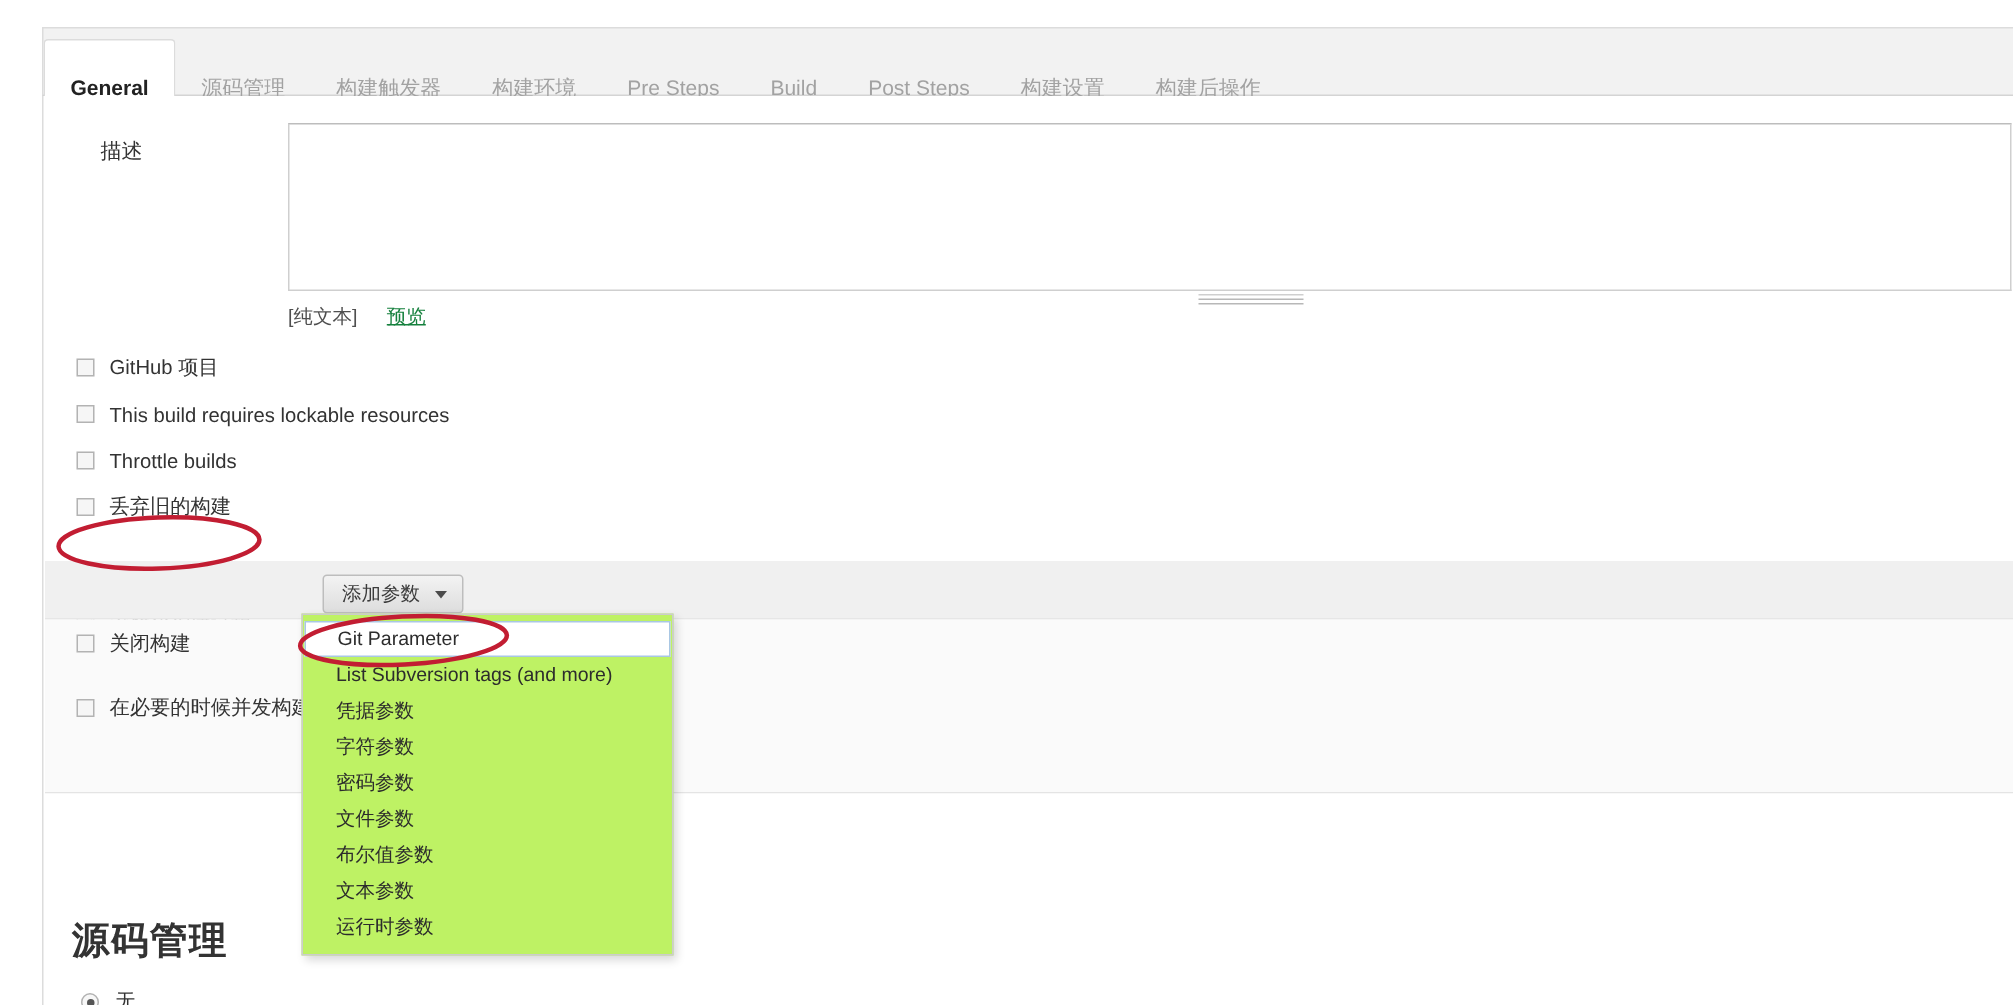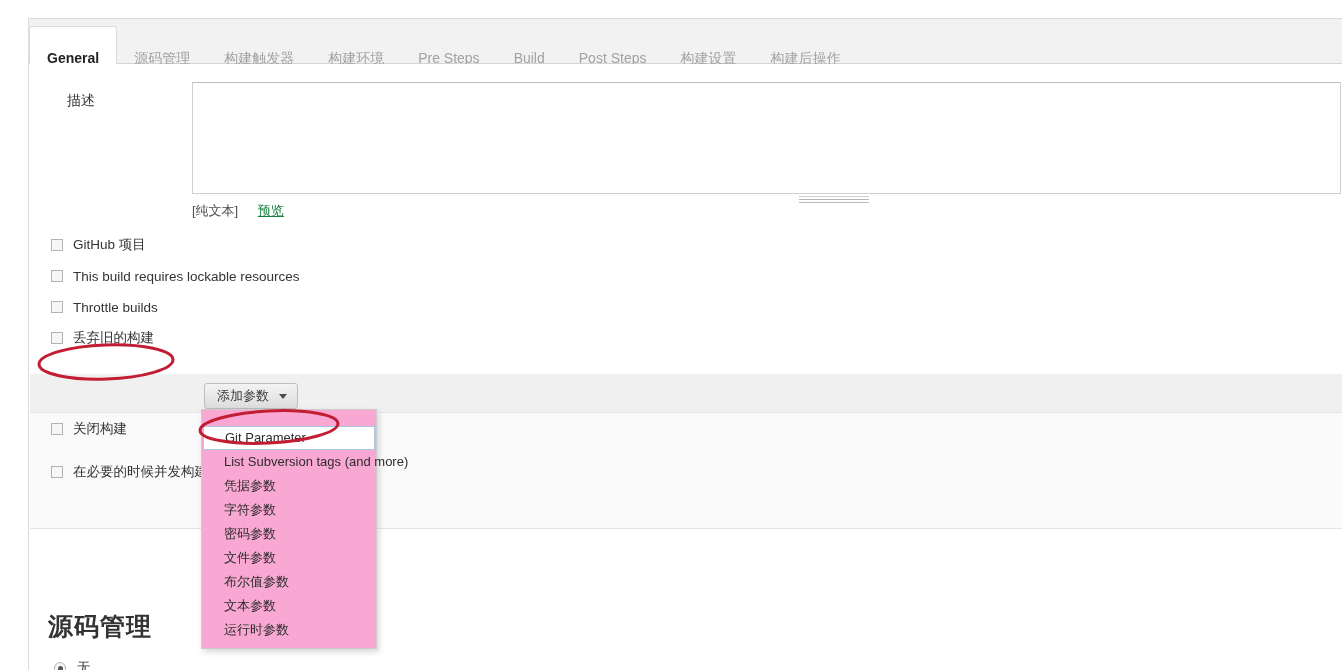--- a/index.html
+++ b/index.html
@@ -185,21 +185,21 @@
     position: absolute;
     left: 1px;
     top: 310px;
     width: 1312px;
     height: 38px;
     background: #f0f0f0;
     border-bottom: 1px solid #e6e6e6;
   }
   #add-param-btn {
     position: absolute;
-    left: 175px;
+    left: 186px;
     top: 319px;
     height: 26px;
     padding: 0 10px 0 12px;
     display: flex;
     align-items: center;
     background: linear-gradient(#f3f3f3, #dddddd);
     border: 1px solid #bdbdbd;
     border-radius: 3px;
     font-size: 13px;
     color: #3b3b3b;
@@ -273,26 +273,26 @@
   .radio-label {
     font-size: 13.5px;
     color: #333333;
   }
 
   
   #param-menu {
     position: absolute;
     left: 201px;
     top: 409px;
-    width: 176px;
-    background: #f9a8d4;
+    width: 248px;
+    background: #bef264;
     border: 1px solid #cccccc;
     box-shadow: 2px 3px 6px rgba(0,0,0,0.16);
     z-index: 40;
-    padding: 16px 0 6px 0;
+    padding: 4px 0 6px 0;
     box-sizing: border-box;
   }
   .menu-item {
     height: 24px;
     line-height: 24px;
     padding: 0 10px 0 22px;
     font-size: 13px;
     color: #2c2c2c;
     white-space: nowrap;
     cursor: pointer;

